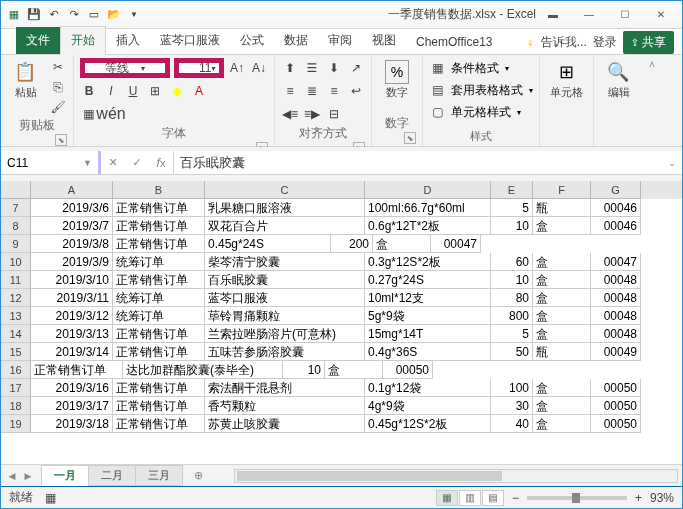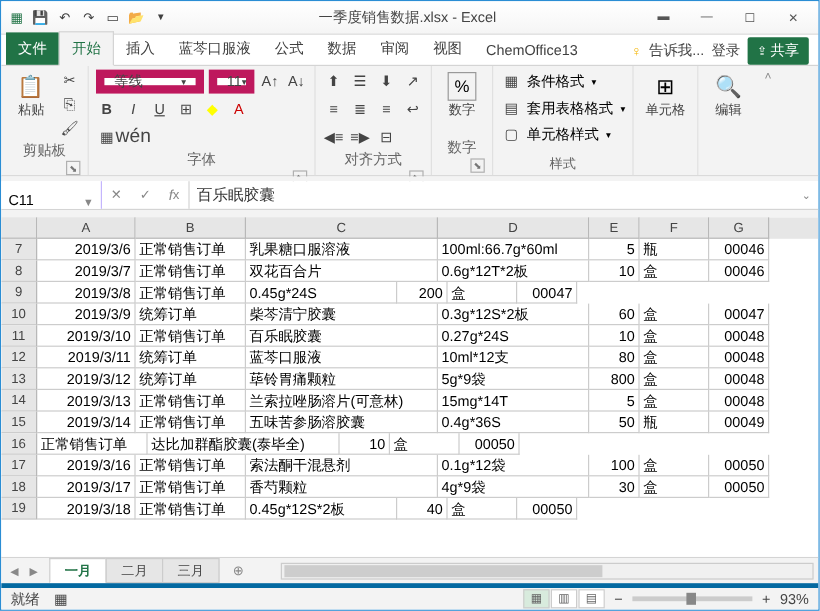--- a/index.html
+++ b/index.html
@@ -1,44 +1,44 @@
 <!DOCTYPE html>
 <html><head>
 <meta charset="utf-8">
 <style>
 *{box-sizing:border-box;margin:0;padding:0;font-family:"Microsoft YaHei",sans-serif;font-size:12px;user-select:none}
 body{background:#fff;width:683px;height:509px;overflow:hidden;border:1px solid #2a8dd4;display:flex;flex-direction:column}
 .titlebar{height:28px;background:linear-gradient(#fff,#f5f5f5);display:flex;align-items:center;padding:0 4px;border-bottom:1px solid #d4d4d4}
 .qat{display:flex;align-items:center;gap:2px}
 .qat-ico{width:18px;height:18px;display:flex;align-items:center;justify-content:center;color:#404040;font-size:11px}
 .qat-ico.green{color:#217346}
-.title{flex:1;text-align:center;color:#444;font-size:12px}
+.title{flex:1;text-align:right;color:#444;font-size:12px}
 .winbtns{display:flex;gap:2px}
 .winbtn{width:34px;height:20px;display:flex;align-items:center;justify-content:center;color:#555;font-size:10px}
-.ribbon-tabs{height:26px;background:#fff;display:flex;align-items:flex-end;padding-left:4px;border-bottom:1px solid #d4d4d4}
+.ribbon-tabs{height:26px;background:#fff;display:flex;align-items:flex-end;padding-left:15px;border-bottom:1px solid #d4d4d4}
 .rtab{padding:5px 10px;color:#404040;font-size:12px;cursor:pointer}
 .rtab.file{background:#217346;color:#fff}
 .rtab.active{background:#f3f3f3;border:1px solid #d4d4d4;border-bottom:1px solid #f3f3f3;margin-bottom:-1px;color:#217346}
 .rtab-right{margin-left:auto;display:flex;align-items:center;gap:6px;padding-right:8px;color:#444}
 .rtab-right .lbl{font-size:12px}
 .share{background:#217346;color:#fff;padding:3px 8px;border-radius:2px}
 .ribbon{height:92px;background:#f3f3f3;display:flex;border-bottom:1px solid #d4d4d4}
 .rgroup{border-right:1px solid #e0e0e0;padding:3px 6px 1px;display:flex;flex-direction:column;justify-content:space-between}
 .rgroup-body{display:flex;gap:4px;align-items:flex-start;flex:1}
 .rgroup-label{text-align:center;color:#666;font-size:11px;padding:1px 0}
 .bigbtn{display:flex;flex-direction:column;align-items:center;gap:2px;padding:2px 4px;min-width:38px}
 .bigbtn .ico{width:24px;height:24px;display:flex;align-items:center;justify-content:center;font-size:18px}
 .bigbtn .lbl{font-size:11px;color:#444;text-align:center;line-height:1.1}
 .smcol{display:flex;flex-direction:column;gap:2px}
 .smrow{display:flex;align-items:center;gap:4px;height:20px}
 .smico{width:18px;height:18px;display:flex;align-items:center;justify-content:center;font-size:12px;color:#444}
-.combo{background:#fff;border:7px solid #be185d;height:20px;display:flex;align-items:center;padding:0 8px;font-size:11px;color:#444}
+.combo{background:#fff;border:5px solid #be185d;height:20px;display:flex;align-items:center;padding:0 20px;font-size:11px;color:#444}
 .dlauncher{width:12px;height:12px;margin-left:auto;border:1px solid #b0b0b0;font-size:8px;display:flex;align-items:center;justify-content:center;color:#777}
 .fxbar{height:24px;background:#fff;border-bottom:1px solid #d4d4d4;display:flex;align-items:center}
-.namebox{width:84px;border-right:1px solid #c4b5fd;height:100%;display:flex;align-items:flex-end;padding:0 6px;font-size:12px;background:#fff}
+.namebox{width:100px;border-right:3px solid #c4b5fd;height:100%;display:flex;align-items:center;padding:0 6px;font-size:12px;background:#fff}
 .namebox .dd{margin-left:auto;color:#888;font-size:9px}
 .fxbtns{display:flex;border-right:1px solid #d4d4d4;height:100%}
 .fxbtn{width:24px;display:flex;align-items:center;justify-content:center;color:#888;font-size:11px}
 .fxinput{flex:1;padding:0 6px;font-size:13px;color:#333}
 .fxexpand{width:20px;display:flex;align-items:center;justify-content:center;color:#888;font-size:9px}
 .gridwrap{flex:1;overflow:hidden;position:relative;background:#fff;display:flex;flex-direction:column}
 .colheads{display:flex;height:18px;background:#e6e6e6}
 .rowhead-corner{width:30px;border-right:1px solid #b8b8b8;border-bottom:1px solid #b8b8b8;background:#e6e6e6}
 .colhead{border-right:1px solid #b8b8b8;border-bottom:1px solid #b8b8b8;text-align:center;font-size:11px;color:#444;line-height:18px;background:#e6e6e6}
 .gridbody{flex:1;overflow:hidden}
@@ -48,21 +48,21 @@
 .cell.r{text-align:right}
 .c-A{width:82px}.c-B{width:92px}.c-C{width:160px}.c-D{width:126px}.c-E{width:42px}.c-F{width:58px}.c-G{width:50px}
 .sheettabs{height:22px;background:#f3f3f3;border-top:1px solid #d4d4d4;display:flex;align-items:center;padding:0 4px}
 .navbtns{display:flex;gap:2px;margin-right:6px}
 .navbtn{width:14px;height:14px;display:flex;align-items:center;justify-content:center;color:#888;font-size:9px}
 .stab{padding:2px 12px;border:1px solid #ccc;background:#e6e6e6;font-size:11px;color:#444;margin-right:-1px;cursor:pointer}
 .stab.active{background:#fff;border-bottom:1px solid #fff;color:#217346;font-weight:bold}
 .stab.add{background:transparent;border:none;color:#888}
 .hscroll{flex:1;margin-left:20px;height:14px;background:#f0f0f0;border:1px solid #ccc;position:relative}
 .hthumb{position:absolute;left:2px;top:1px;width:60%;height:10px;background:#cdcdcd}
-.statusbar{height:22px;background:#f3f3f3;border-top:4px solid #0369a1;display:flex;align-items:center;padding:0 8px;font-size:11px;color:#444}
+.statusbar{height:22px;background:#f3f3f3;border-top:1px solid #0369a1;display:flex;align-items:center;padding:0 8px;font-size:11px;color:#444}
 .sb-right{margin-left:auto;display:flex;align-items:center;gap:8px}
 .viewbtns{display:flex;gap:1px}
 .viewbtn{width:22px;height:16px;border:1px solid #ccc;background:#fff;display:flex;align-items:center;justify-content:center;font-size:10px;color:#666}
 .viewbtn.active{background:#d8ebdd}
 .zoomslider{width:100px;height:4px;background:#ccc;position:relative}
 .zoomthumb{position:absolute;left:45%;top:-3px;width:8px;height:10px;background:#888}
 </style>
 </head>
 <body>
 
@@ -373,20 +373,21 @@
         <div class="cell c-C">香芍颗粒</div>
         <div class="cell c-D">4g*9袋</div>
         <div class="cell c-E r">30</div>
         <div class="cell c-F">盒</div>
         <div class="cell c-G r">00050</div>
       </div>
       <div class="row">
         <div class="rowhead">19</div>
         <div class="cell c-A r">2019/3/18</div>
         <div class="cell c-B">正常销售订单</div>
+        <div class="cell c-C">苏黄止咳胶囊</div>
         <div class="cell c-D">0.45g*12S*2板</div>
         <div class="cell c-E r">40</div>
         <div class="cell c-F">盒</div>
         <div class="cell c-G r">00050</div>
       </div>
     </div>
 </div>
 
 <div class="sheettabs">
   <div class="navbtns">

